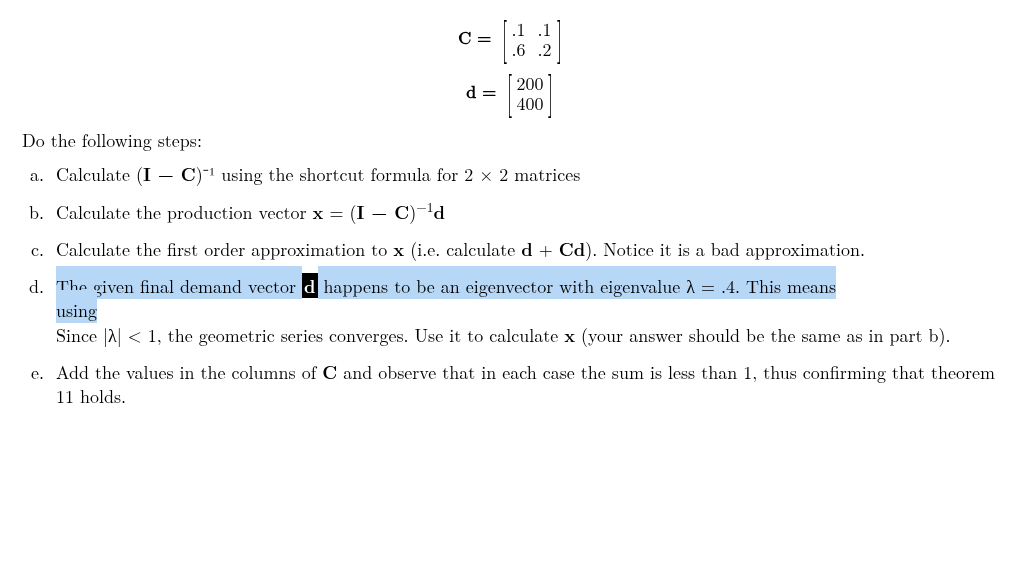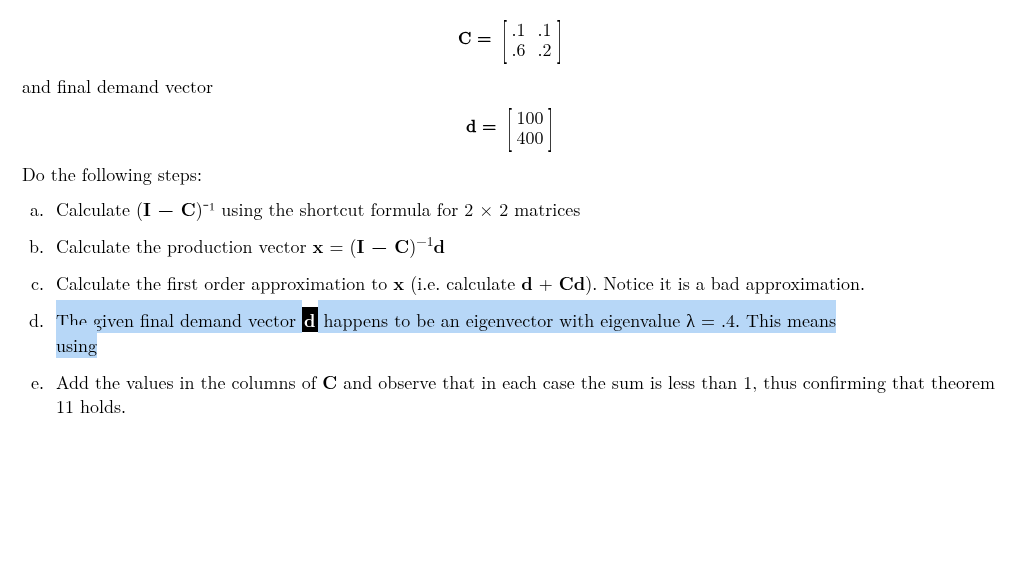--- a/index.html
+++ b/index.html
@@ -93,30 +93,29 @@
         <tr>
           <td>.6</td>
           <td>.2</td>
         </tr>
       </tbody>
         </table>
       <span class="br">]</span>
     </span>
   </div>
 
-  <div class="continue">and final demand vector</div>
 
   <div class="eq-line">
     <span class="bold">d =</span>
     <span class="mx">
       <span class="br">[</span>
       <table>
         <tbody>
             <tr>
-              <td>100</td>
+              <td>200</td>
             </tr>
         <tr>
               <td>400</td>
             </tr>
       </tbody>
         </table>
       <span class="br">]</span>
     </span>
   </div>
 
@@ -138,20 +137,23 @@
 
     <li>
       <span class="selected">
         <span>The given final demand vector </span>
       </span><span class="bold" style="background:#000;color:#fff;padding:0 2px;">d</span><span class="selected">
         <span> happens to be an eigenvector with eigenvalue </span><span>λ = .4. This means</span>
       </span><br>
       <span class="selected">using</span>
 
 
+      <div>
+        Since |λ| &lt; 1, the geometric series converges. Use it to calculate <span class="bold">x</span> (your answer should be the same as in part b).
+      </div>
     </li>
 
     <li>
       Add the values in the columns of <span class="bold">C</span> and observe that in each case the sum is less than 1, thus confirming that theorem 11 holds.
     </li>
 
   </ol>
 </div>
 
 </body></html>

